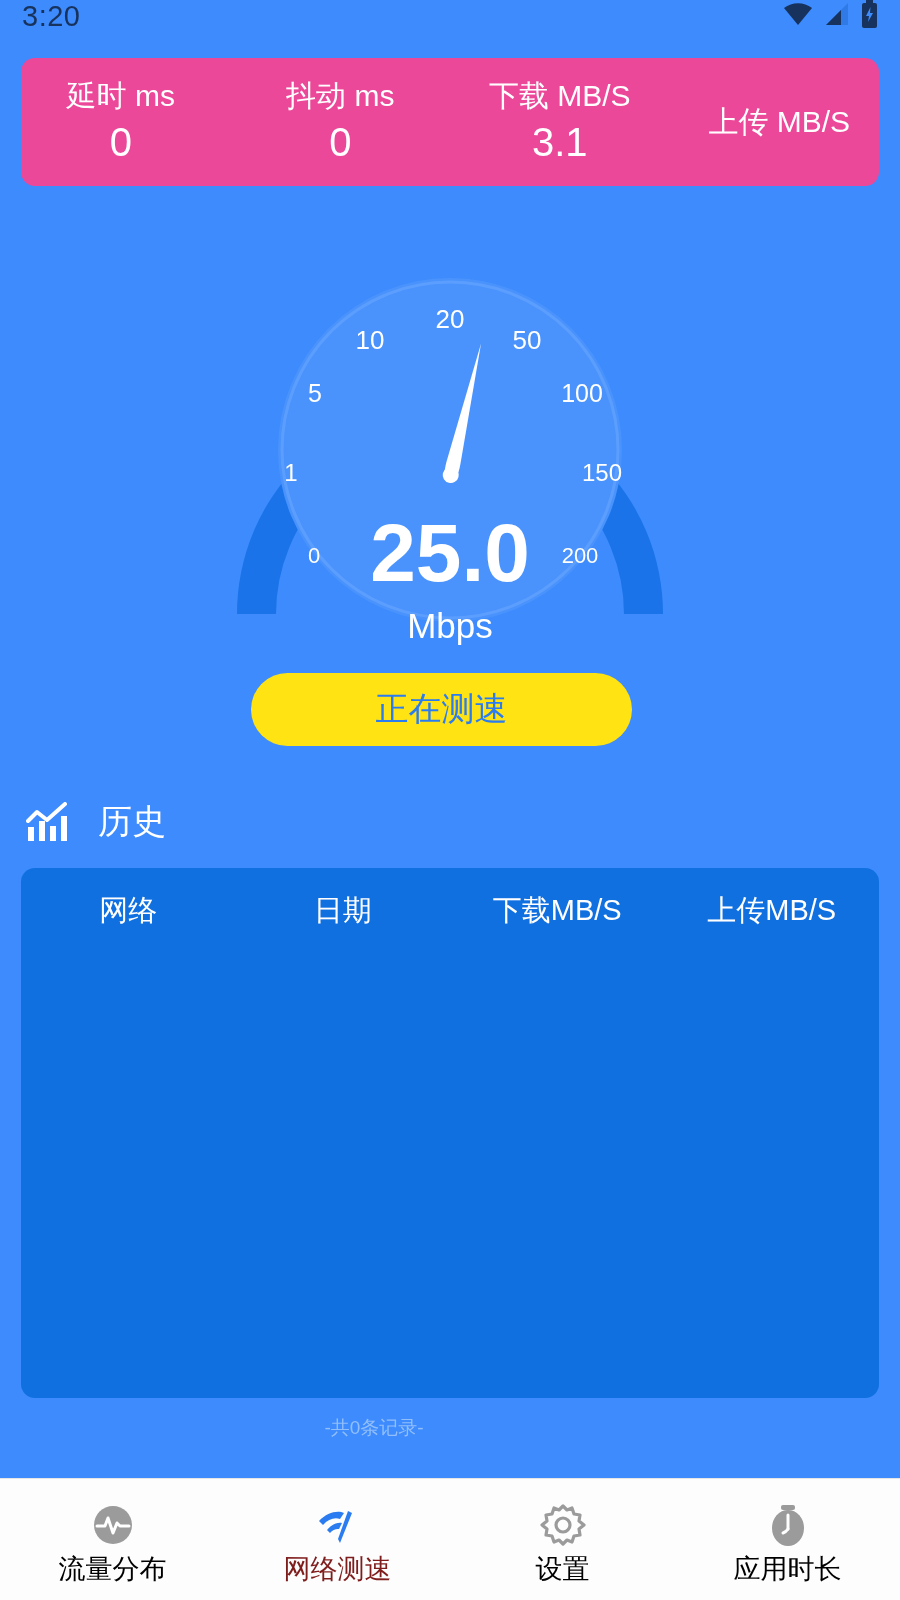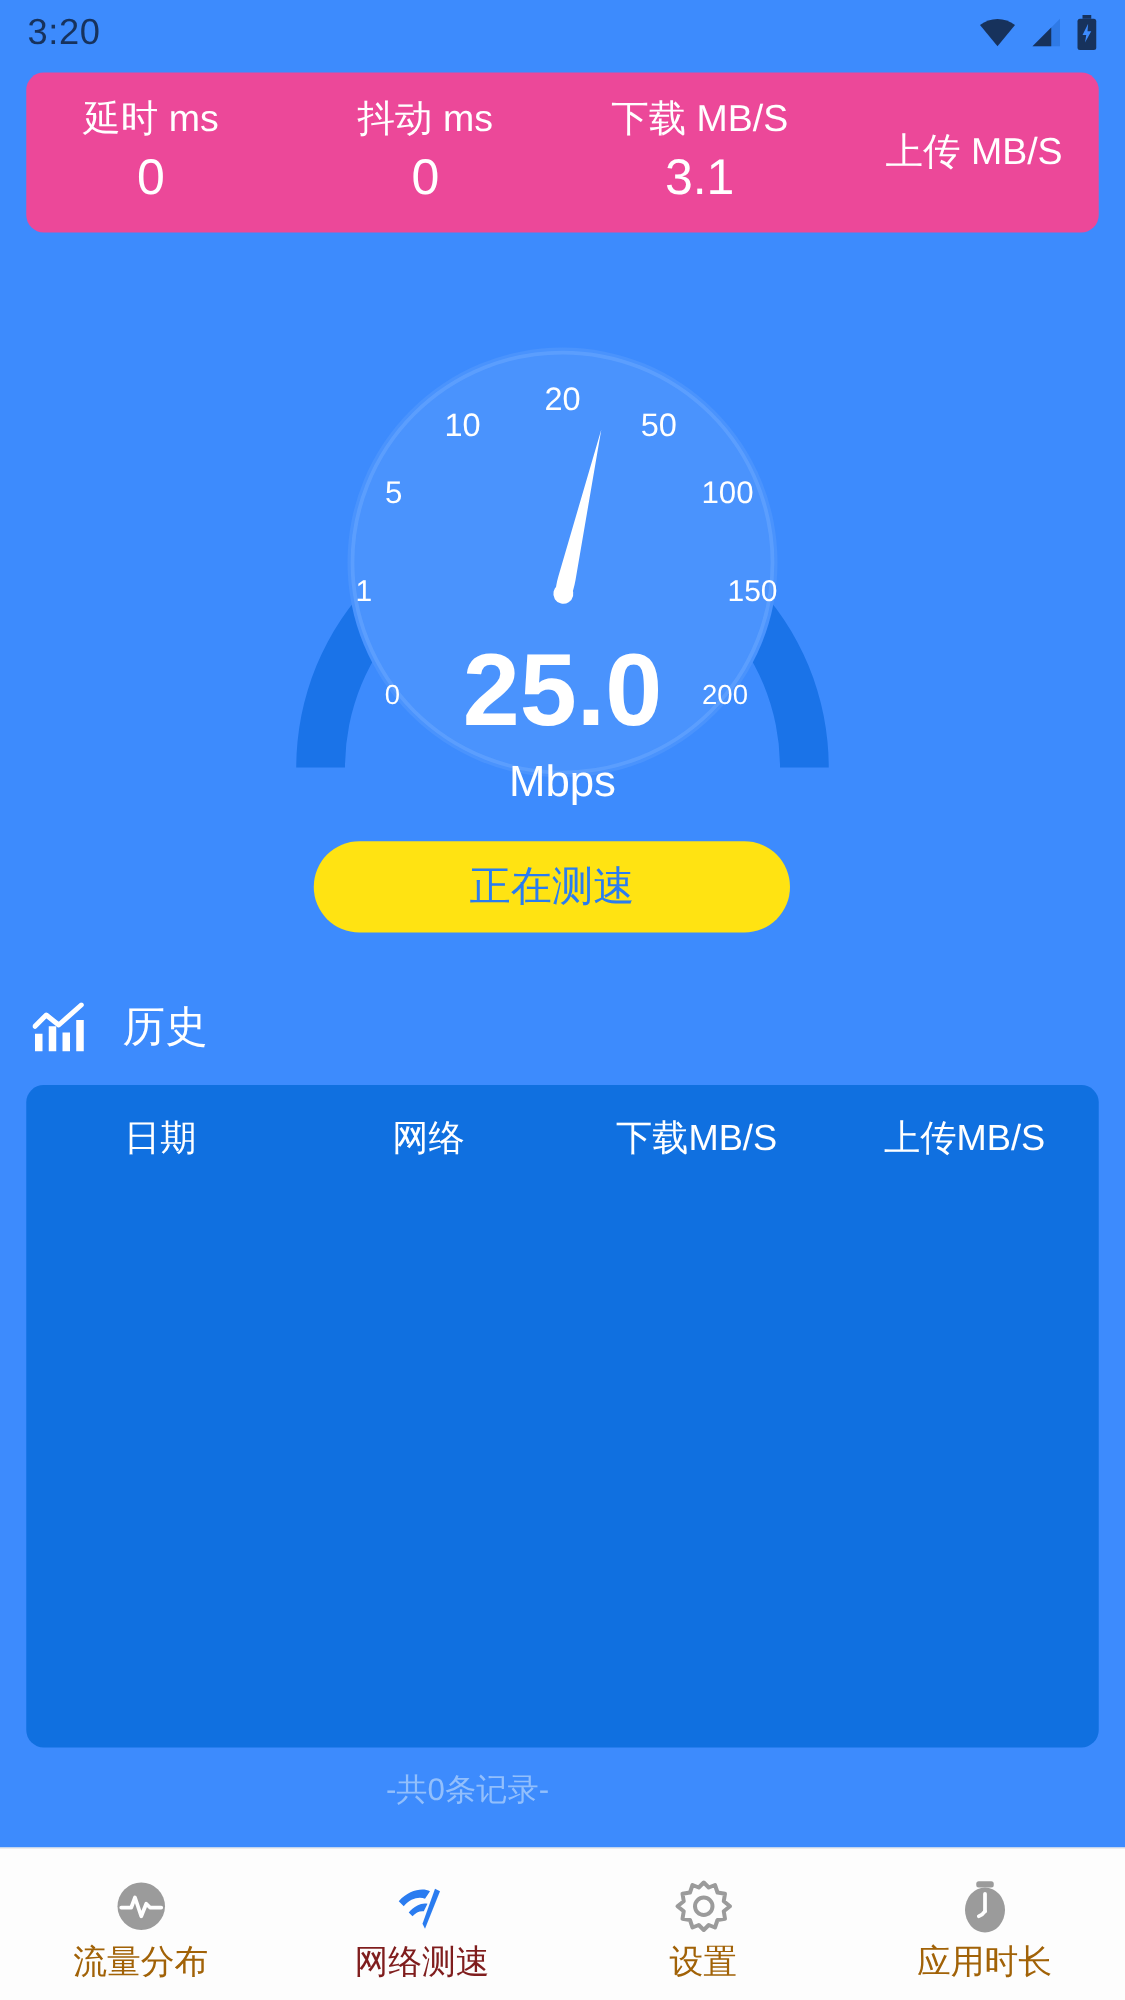--- a/index.html
+++ b/index.html
@@ -8,21 +8,21 @@
     font-family:"Liberation Sans","DejaVu Sans",sans-serif;
     overflow:hidden;
   }
   body { background:#3d8bfd; }
 
   .phone { position:relative; width:900px; height:1600px; background:#3d8bfd; }
 
   
   .statusbar {
     position:absolute; top:0; left:0; width:900px; height:52px;
-    display:flex; align-items:center; justify-content:space-between;
+    display:flex; align-items:flex-start; justify-content:space-between;
     padding:0 22px;
   }
   .status-time { color:#17325c; font-size:29px; letter-spacing:.5px; }
   .status-icons { display:flex; align-items:center; gap:11px; }
 
   
   .metrics-card {
     position:absolute; top:58px; left:21px; width:858px; height:128px;
     background:#ec4899; border-radius:14px;
     display:flex; align-items:center;gap:20px;
@@ -63,35 +63,35 @@
     background:#1070e0; border-radius:14px; overflow:hidden;
   }
   .history-header-row {
     display:flex; align-items:center; height:78px; padding-top:8px;
   }
   .history-header-row .col { flex:1; text-align:center; color:#fff; font-size:29px; }
   .history-body { height:440px; }
 
   .record-count {
     position:absolute; top:1415px; left:0; width:748px; text-align:center;
-    color:#92bffc; font-size:25px;
+    color:#92bffc; font-size:19px;
   }
 
   
   .bottom-nav {
     position:absolute; bottom:0; left:0; width:900px; height:122px;
     background:#fdfdfd; display:flex; align-items:center;
     border-top:1px solid #e6e6e6;
   }
   .nav-item {
     flex:1; display:flex; flex-direction:column; align-items:center;
     justify-content:center; gap:7px; cursor:pointer; padding-top:4px;
   }
   .nav-icon { width:48px; height:48px; display:block; }
-  .nav-label { font-size:27px; color:#a16207; line-height:1; }
+  .nav-label { font-size:27px; color:#000000; line-height:1; }
   .nav-item.active .nav-label { color:#7f1d1d; }
 </style>
 </head>
 <body>
 
 <div class="phone">
 
   <div class="statusbar">
     <div class="status-time">3:20</div>
     <div class="status-icons">
@@ -169,22 +169,22 @@
       <rect x="13" y="19" width="6" height="20" fill="#ffffff"></rect>
       <rect x="24" y="24" width="6" height="15" fill="#ffffff"></rect>
       <rect x="35" y="14" width="6" height="25" fill="#ffffff"></rect>
       <path d="M2 19 L11 10 L21 18 L39 2" fill="none" stroke="#ffffff" stroke-width="4" stroke-linecap="round" stroke-linejoin="round"></path>
     </svg>
     <div class="history-title">历史</div>
   </div>
 
   <div class="history-card">
     <div class="history-header-row">
+      <div class="col">网络</div>
       <div class="col">日期</div>
-      <div class="col">网络</div>
       <div class="col">下载MB/S</div>
       <div class="col">上传MB/S</div>
     </div>
     <div class="history-body"></div>
   </div>
 
   <div class="record-count">-共0条记录-</div>
 
   <div class="bottom-nav">
 

